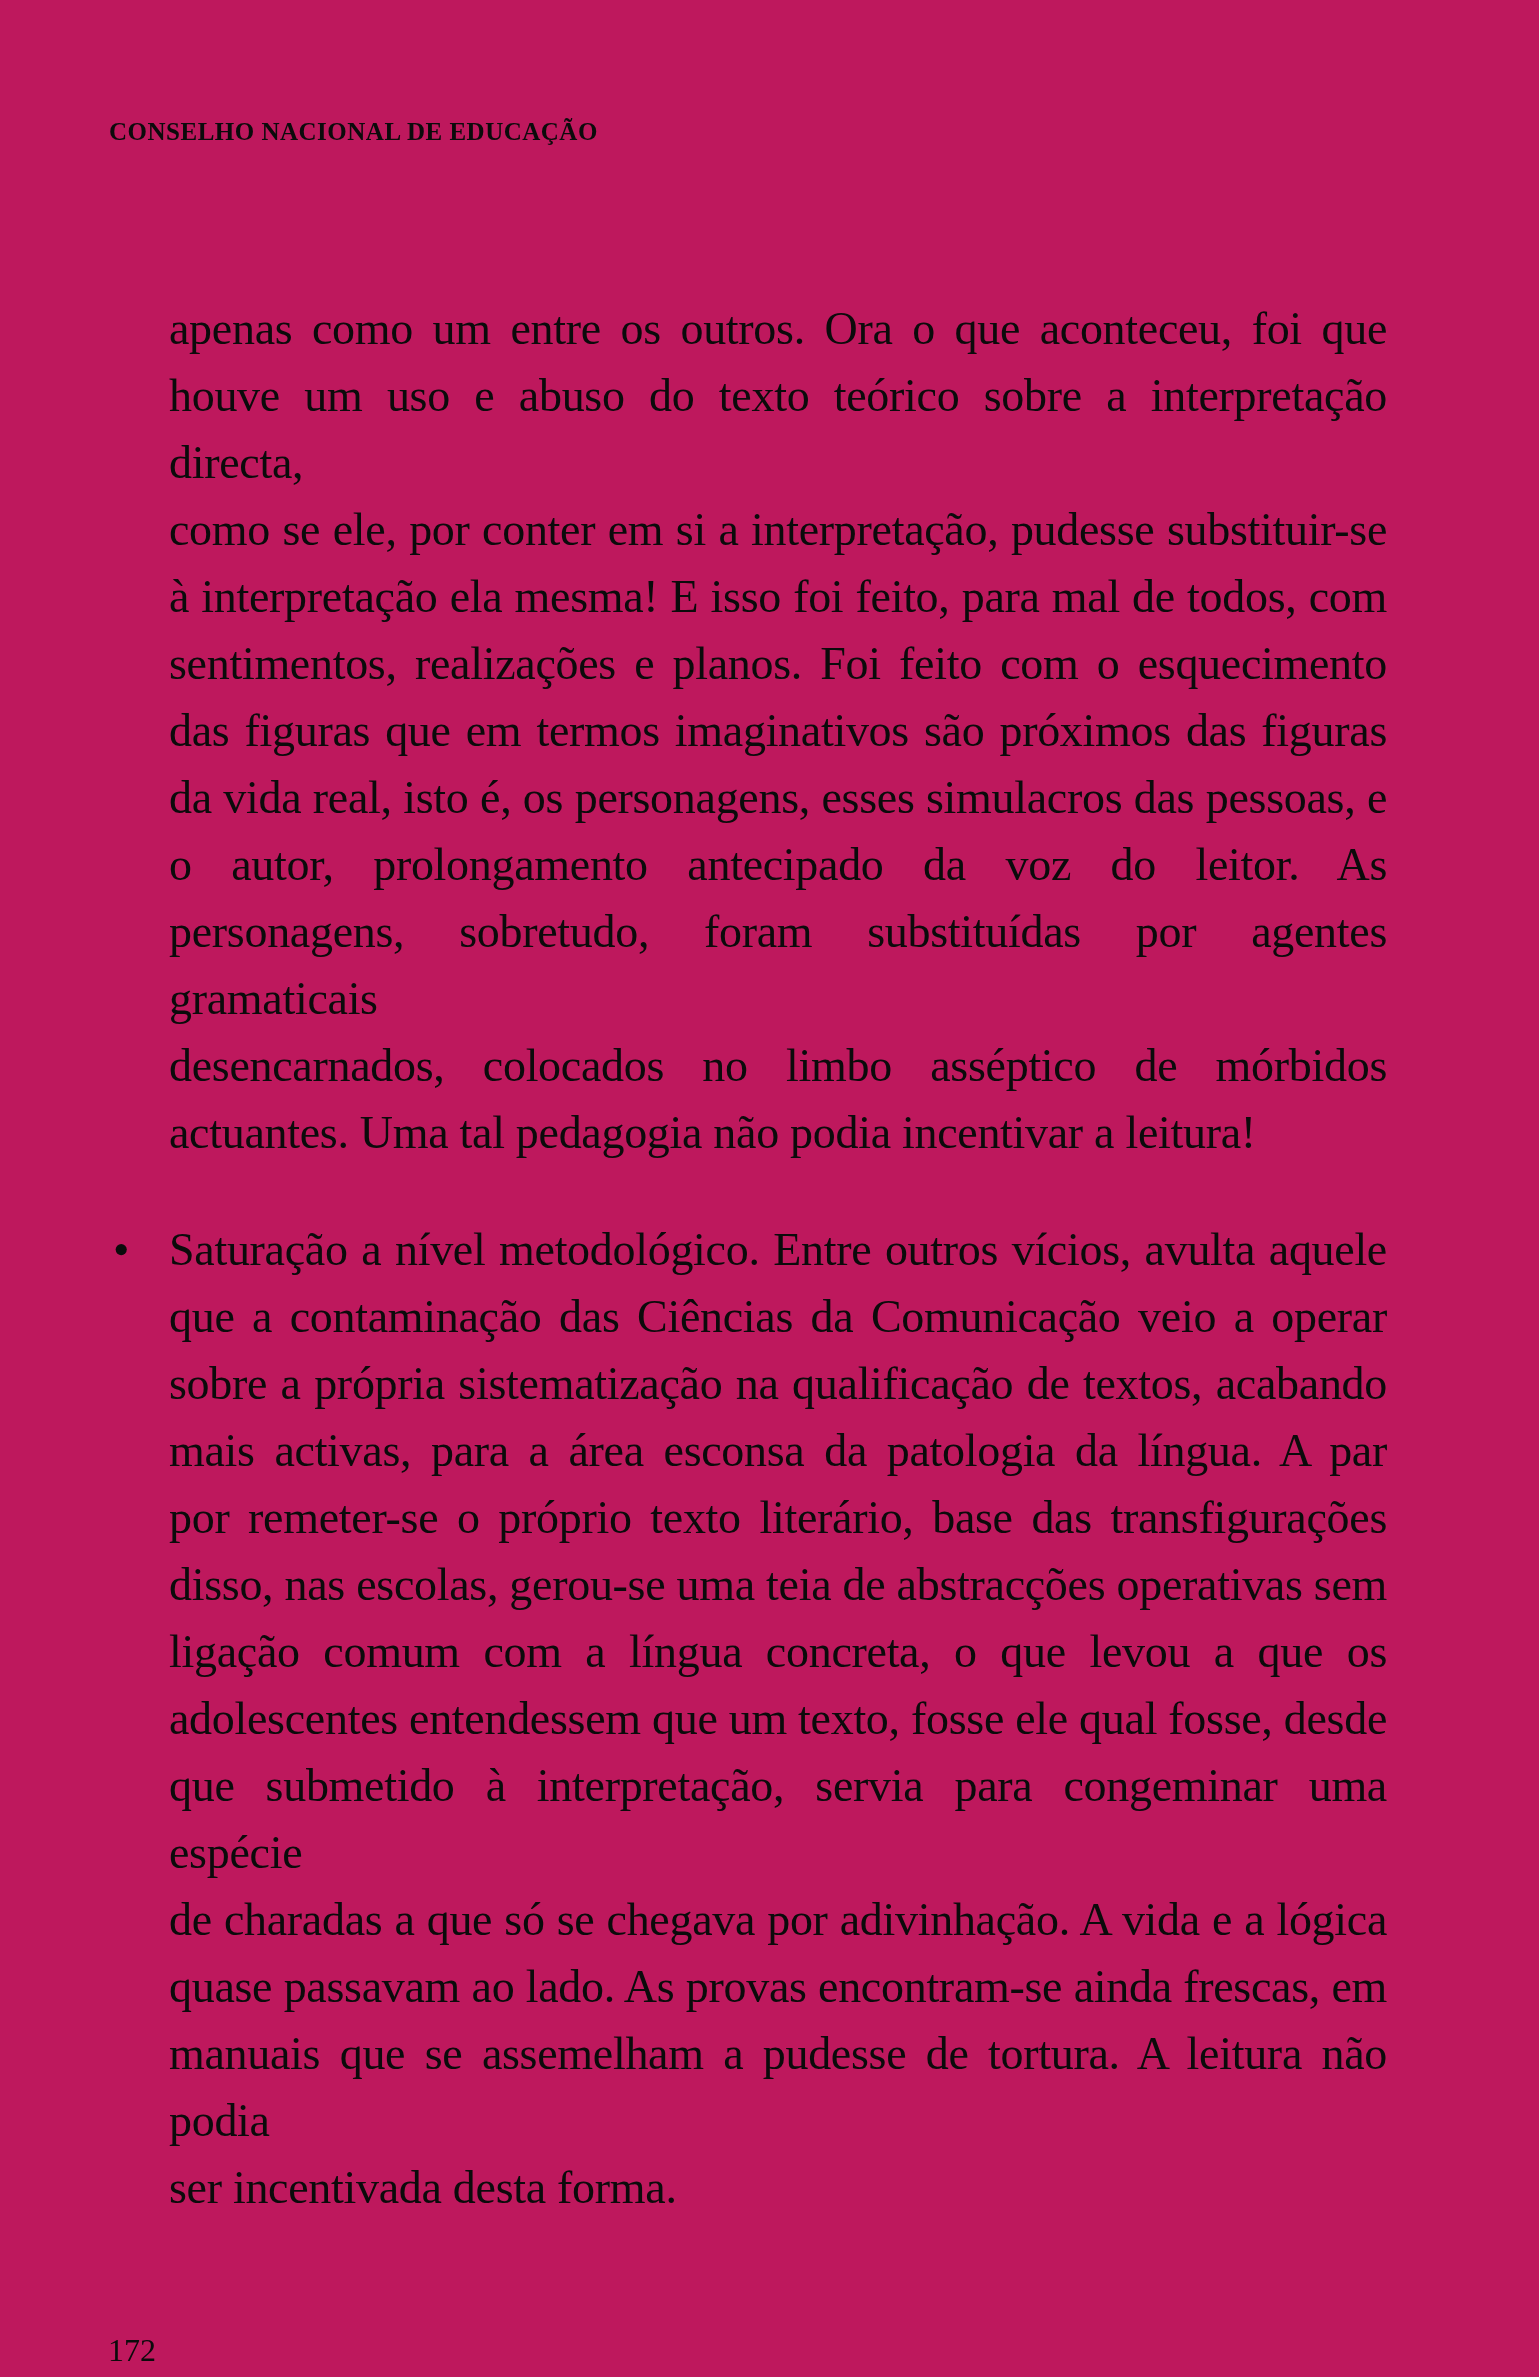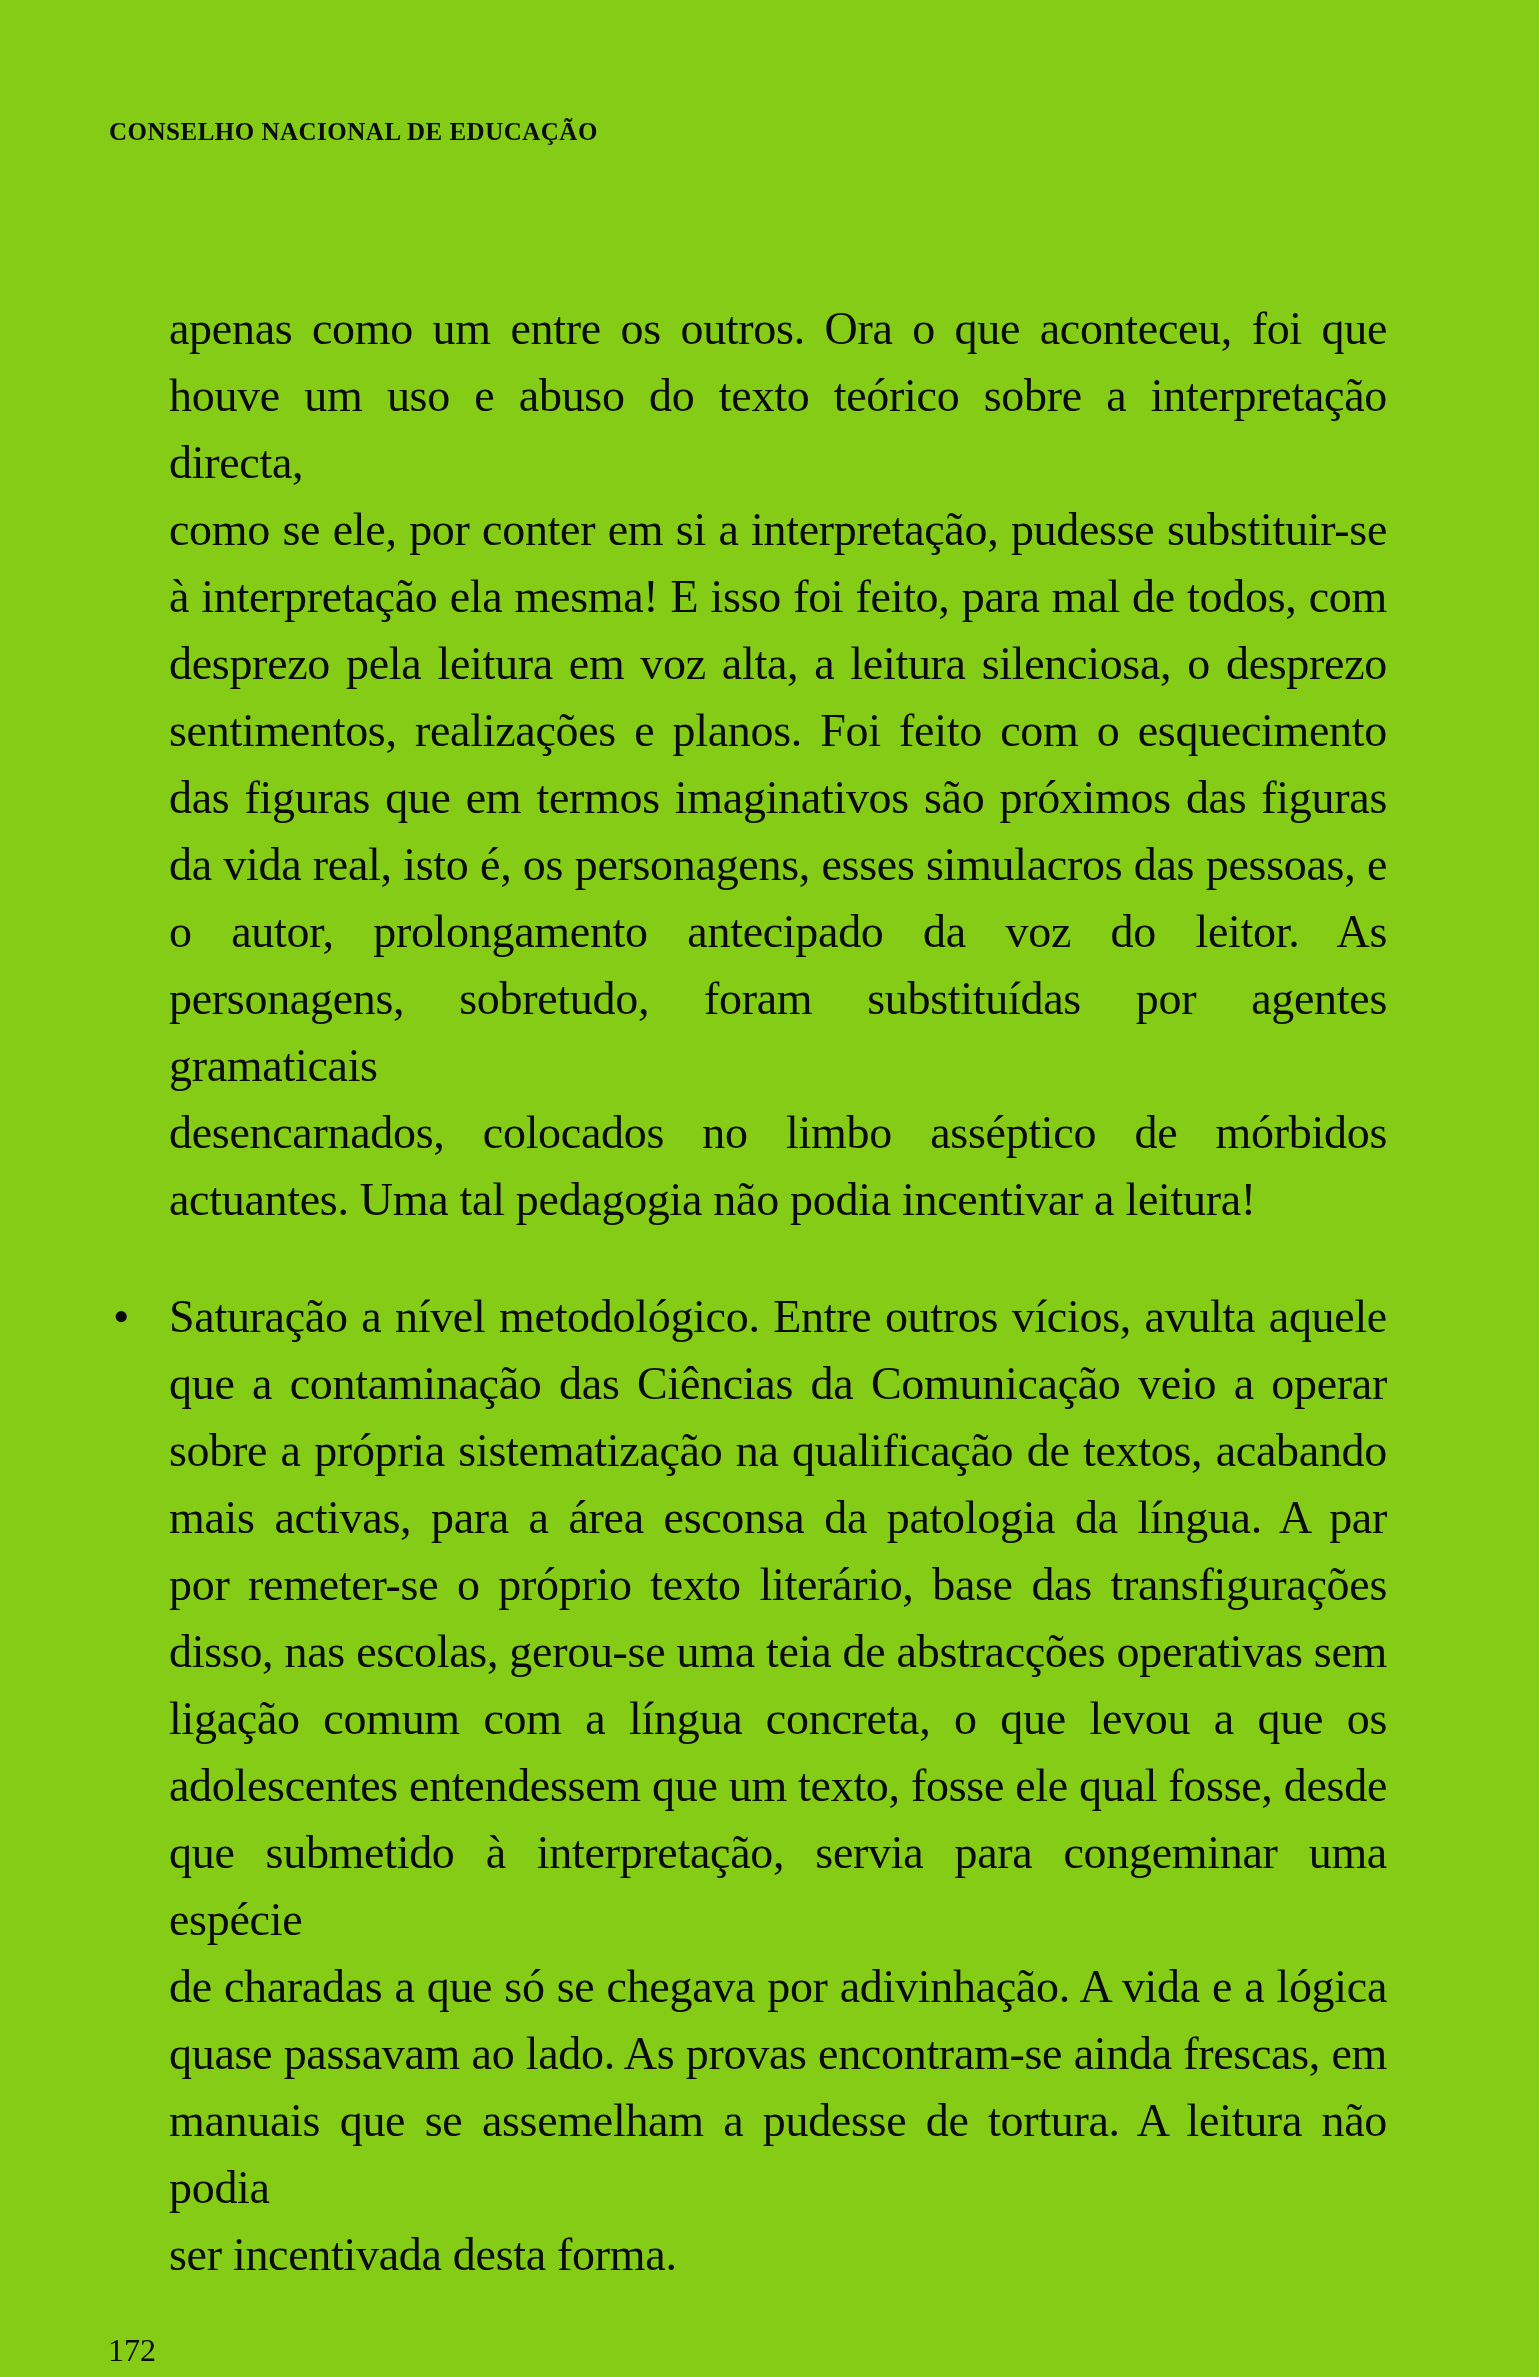--- a/index.html
+++ b/index.html
@@ -4,21 +4,21 @@
 <style>
   html, body {
     margin: 0;
     padding: 0;
     background: #e8e8e8;
   }
   .page {
     position: relative;
     width: 1540px;
     height: 2377px;
-    background: #84cc16;
+    background: #be185d;
     font-family: "Liberation Serif", serif;
     color: #0b0b0b;
     overflow: hidden;
   }
   .running-header {
     position: absolute;
     left: 109px;
     top: 118px;
     font-size: 25px;
     font-weight: bold;
@@ -73,21 +73,20 @@
 
   <div class="running-header">CONSELHO NACIONAL DE EDUCAÇÃO</div>
 
   <div class="textblock">
 
     <div class="paragraph">
         <div class="line">apenas como um entre os outros. Ora o que aconteceu, foi que</div>
         <div class="line">houve um uso e abuso do texto teórico sobre a interpretação directa,</div>
         <div class="line">como se ele, por conter em si a interpretação, pudesse substituir-se</div>
         <div class="line">à interpretação ela mesma! E isso foi feito, para mal de todos, com</div>
-        <div class="line">desprezo pela leitura em voz alta, a leitura silenciosa, o desprezo</div>
         <div class="line">sentimentos, realizações e planos. Foi feito com o esquecimento</div>
         <div class="line">das figuras que em termos imaginativos são próximos das figuras</div>
         <div class="line">da vida real, isto é, os personagens, esses simulacros das pessoas, e</div>
         <div class="line">o autor, prolongamento antecipado da voz do leitor. As</div>
         <div class="line">personagens, sobretudo, foram substituídas por agentes gramaticais</div>
         <div class="line">desencarnados, colocados no limbo asséptico de mórbidos</div>
         <div class="line last-line">actuantes. Uma tal pedagogia não podia incentivar a leitura!</div>
       </div>
 
     <div class="bullet-item">

